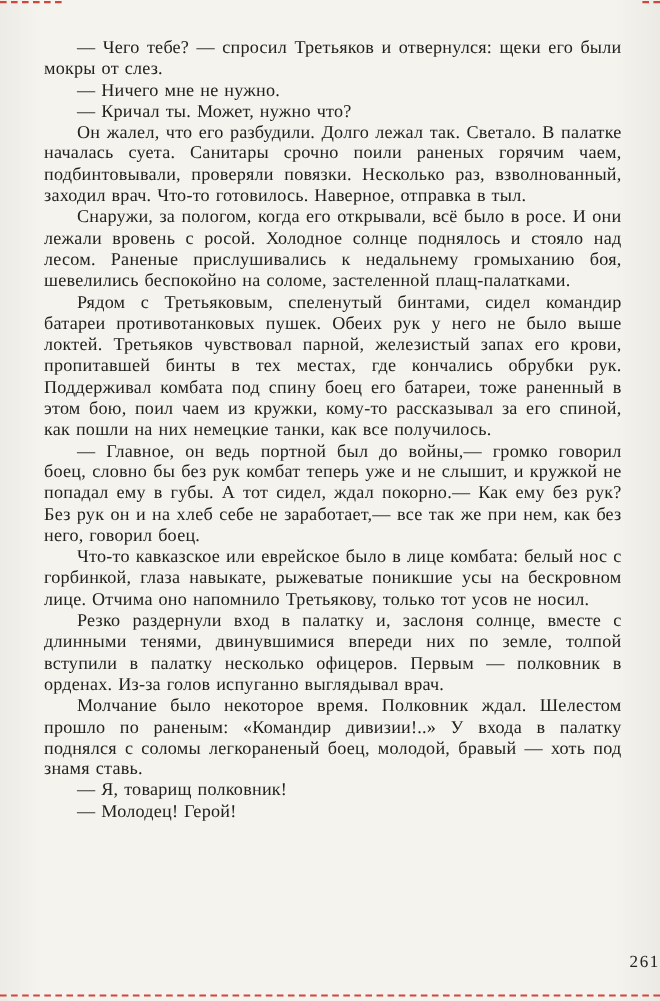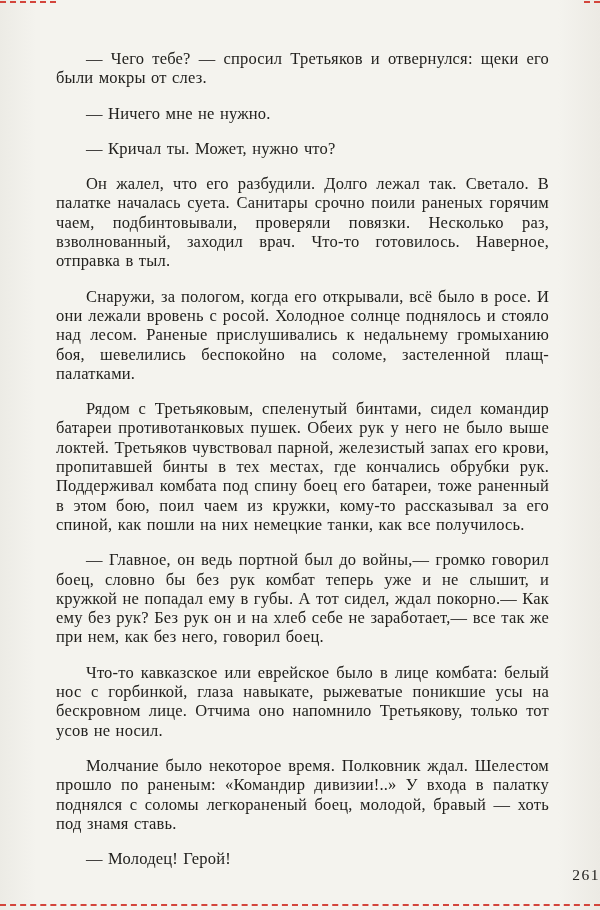--- a/index.html
+++ b/index.html
@@ -26,21 +26,21 @@
     left: 40px;
     top: 33px;
     width: 525px;
     font-size: 16.5px;
     line-height: 19.3px;
     text-align: justify;
     letter-spacing: 0.2px;
     word-spacing: 1px;
   }
   .para {
-    margin: 16px;
+    margin: 0;
     text-indent: 30px;
   }
   .page-number {
     position: absolute;
     left: 0;
     right: 0;
     bottom: 26px;
     text-align: right;
     font-size: 15.5px;
     letter-spacing: 1.5px;
@@ -76,20 +76,22 @@
 
   <main class="text-block" id="text-block">
       <p class="para">— Чего тебе? — спросил Третьяков и отвернулся: щеки его были мокры от слез.</p>
       <p class="para">— Ничего мне не нужно.</p>
       <p class="para">— Кричал ты. Может, нужно что?</p>
       <p class="para">Он жалел, что его разбудили. Долго лежал так. Светало. В палатке началась суета. Санитары срочно поили раненых горячим чаем, подбинтовывали, проверяли повязки. Несколько раз, взволнованный, заходил врач. Что-то готовилось. Наверное, отправка в тыл.</p>
       <p class="para">Снаружи, за пологом, когда его открывали, всё было в росе. И они лежали вровень с росой. Холодное солнце поднялось и стояло над лесом. Раненые прислушивались к недальнему громыханию боя, шевелились беспокойно на соломе, застеленной плащ-палатками.</p>
       <p class="para">Рядом с Третьяковым, спеленутый бинтами, сидел командир батареи противотанковых пушек. Обеих рук у него не было выше локтей. Третьяков чувствовал парной, железистый запах его крови, пропитавшей бинты в тех местах, где кончались обрубки рук. Поддерживал комбата под спину боец его батареи, тоже раненный в этом бою, поил чаем из кружки, кому-то рассказывал за его спиной, как пошли на них немецкие танки, как все получилось.</p>
       <p class="para">— Главное, он ведь портной был до войны,— громко говорил боец, словно бы без рук комбат теперь уже и не слышит, и кружкой не попадал ему в губы. А тот сидел, ждал покорно.— Как ему без рук? Без рук он и на хлеб себе не заработает,— все так же при нем, как без него, говорил боец.</p>
       <p class="para">Что-то кавказское или еврейское было в лице комбата: белый нос с горбинкой, глаза навыкате, рыжеватые поникшие усы на бескровном лице. Отчима оно напомнило Третьякову, только тот усов не носил.</p>
+      <p class="para">Резко раздернули вход в палатку и, заслоня солнце, вместе с длинными тенями, двинувшимися впереди них по земле, толпой вступили в палатку несколько офицеров. Первым — полковник в орденах. Из-за голов испуганно выглядывал врач.</p>
       <p class="para">Молчание было некоторое время. Полковник ждал. Шелестом прошло по раненым: «Командир дивизии!..» У входа в палатку поднялся с соломы легкораненый боец, молодой, бравый — хоть под знамя ставь.</p>
+      <p class="para">— Я, товарищ полковник!</p>
       <p class="para">— Молодец! Герой!</p>
     </main>
 
   <div class="page-number">261</div>
 
   <div class="crop bottom"></div>
 </div>
 
 </body></html>

